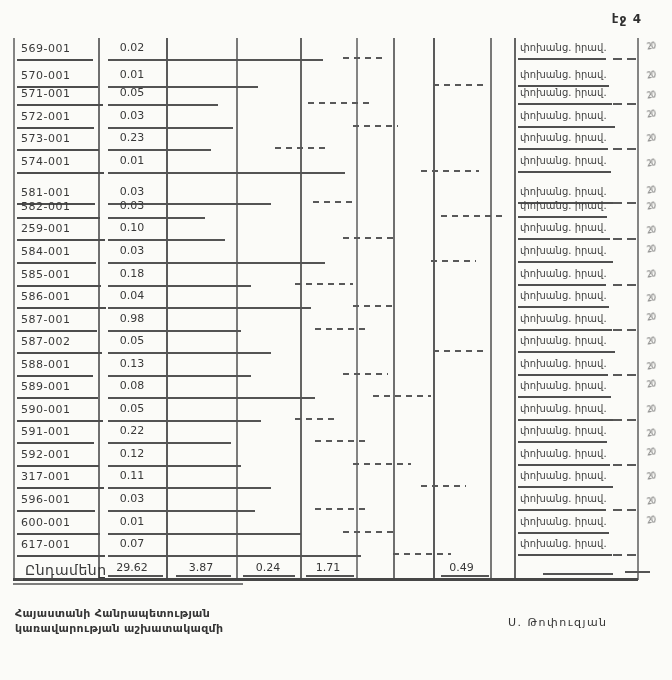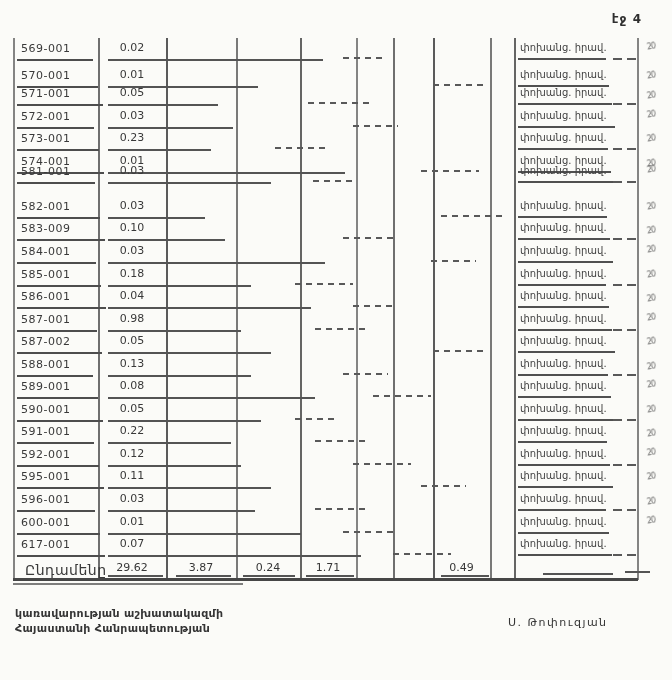--- a/index.html
+++ b/index.html
@@ -132,21 +132,21 @@
         <div class="row" style="top: 150.75px;">
           <span class="cell-id">574-001</span>
           <span class="id-line" style="width: 87px;"></span>
           <span class="cell-val">0.01</span>
           <span class="val-line" style="width: 237px;"></span>
           <span class="dash-line" style="left: 408px; width: 58px;"></span>
           <span class="cell-label">փոխանց. իրավ.</span>
           <span class="label-line" style="width: 93px;"></span>
           <span class="margin-mark" style="top: 8px;">20</span>
         </div>
-        <div class="row" style="top: 161px; text-decoration: underline;">
+        <div class="row" style="top: 182px; text-decoration: underline;">
           <span class="cell-id">581-001</span>
           <span class="id-line" style="width: 78px;"></span>
           <span class="cell-val">0.03</span>
           <span class="val-line" style="width: 163px;"></span>
           <span class="dash-line" style="left: 300px; width: 40px;"></span>
           <span class="cell-label">փոխանց. իրավ.</span>
           <span class="label-line" style="width: 96px;"></span>
           <span class="label-ext" style="left: 600px; width: 24px;"></span>
           <span class="margin-mark" style="top: 4px;">20</span>
         </div>
@@ -154,21 +154,21 @@
           <span class="cell-id">582-001</span>
           <span class="id-line" style="width: 83px;"></span>
           <span class="cell-val">0.03</span>
           <span class="val-line" style="width: 97px;"></span>
           <span class="dash-line" style="left: 428px; width: 66px;"></span>
           <span class="cell-label">փոխանց. իրավ.</span>
           <span class="label-line" style="width: 89px;"></span>
           <span class="margin-mark" style="top: 6px;">20</span>
         </div>
         <div class="row" style="top: 218.4px;">
-          <span class="cell-id">583-009</span>
+          <span class="cell-id">259-001</span>
           <span class="id-line" style="width: 88px;"></span>
           <span class="cell-val">0.10</span>
           <span class="val-line" style="width: 117px;"></span>
           <span class="dash-line" style="left: 330px; width: 50px;"></span>
           <span class="cell-label">փոխանց. իրավ.</span>
           <span class="label-line" style="width: 92px;"></span>
           <span class="label-ext" style="left: 600px; width: 24px;"></span>
           <span class="margin-mark" style="top: 8px;">20</span>
         </div>
         <div class="row" style="top: 240.95px;">
@@ -270,21 +270,21 @@
           <span class="id-line" style="width: 82px;"></span>
           <span class="cell-val">0.12</span>
           <span class="val-line" style="width: 133px;"></span>
           <span class="dash-line" style="left: 340px; width: 58px;"></span>
           <span class="cell-label">փոխանց. իրավ.</span>
           <span class="label-line" style="width: 92px;"></span>
           <span class="label-ext" style="left: 600px; width: 24px;"></span>
           <span class="margin-mark" style="top: 4px;">20</span>
         </div>
         <div class="row" style="top: 466.45px;">
-          <span class="cell-id">595-001</span>
+          <span class="cell-id">317-001</span>
           <span class="id-line" style="width: 87px;"></span>
           <span class="cell-val">0.11</span>
           <span class="val-line" style="width: 163px;"></span>
           <span class="dash-line" style="left: 408px; width: 45px;"></span>
           <span class="cell-label">փոխանց. իրավ.</span>
           <span class="label-line" style="width: 95px;"></span>
           <span class="margin-mark" style="top: 6px;">20</span>
         </div>
         <div class="row" style="top: 489px;">
           <span class="cell-id">596-001</span>
@@ -334,17 +334,17 @@
       <span class="tline" style="left:428px;width:48px;"></span>
       <span class="tline" style="left:530px;width:70px;bottom:4px;"></span>
       <span class="tline" style="left:612px;width:25px;bottom:6px;"></span>
     </div>
 
     <div class="table-bottom"></div>
     <div class="table-bottom2"></div>
   </div>
 
   <div class="footer-left" id="footer-left">
+      <div>Հայաստանի Հանրապետության</div>
       <div>կառավարության աշխատակազմի</div>
-      <div>Հայաստանի Հանրապետության</div>
     </div>
   <div class="signature">Ս. Թոփուզյան</div>
 </div>
 
 </body></html>

